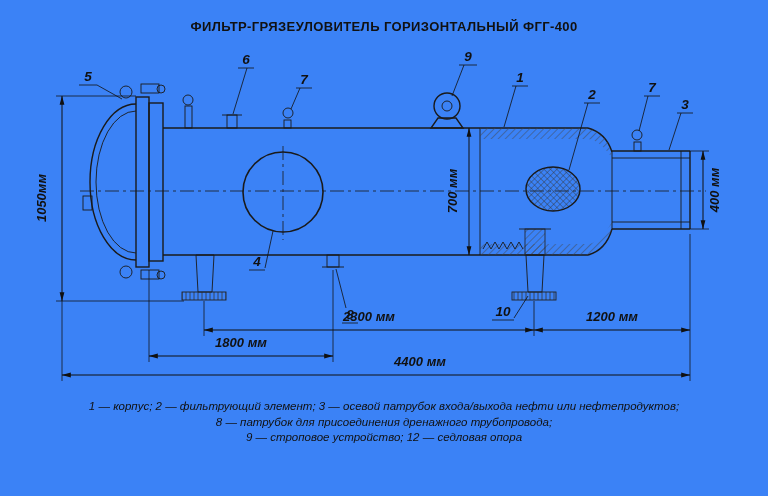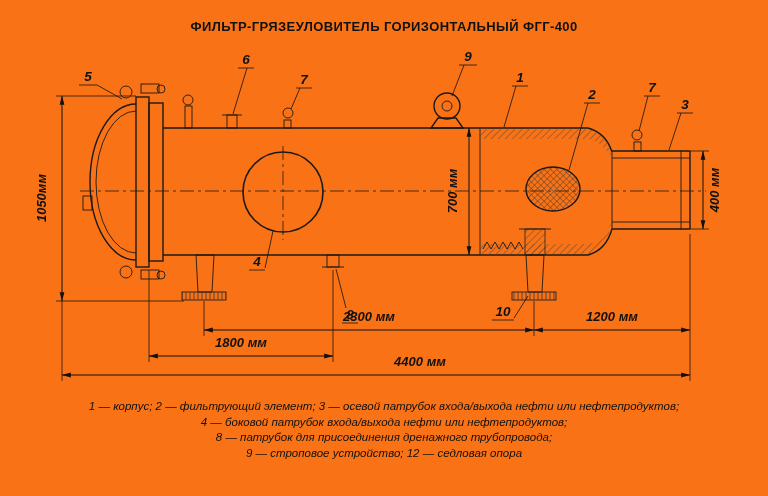--- a/index.html
+++ b/index.html
@@ -1,21 +1,21 @@
 <!DOCTYPE html>
 <html><head>
 <meta charset="utf-8">
 <style>
   * { margin: 0; padding: 0; box-sizing: border-box; }
   html, body { background: #ffffff; }
   .page {
     position: relative;
     width: 768px;
     height: 496px;
-    background: #f97316;
+    background: #3b82f6;
     font-family: "Liberation Sans", sans-serif;
     overflow: hidden;
     color: #111;
   }
   .title {
     position: absolute;
     top: 19px;
     left: 0;
     width: 100%;
     text-align: center;
@@ -267,18 +267,17 @@
       <g>
         <text class="callout-text" x="503" y="316" text-anchor="middle">10</text>
         <line class="leader" x1="492" y1="320" x2="514" y2="320"></line>
         <line class="leader" x1="514" y1="318" x2="528" y2="296"></line>
       </g>
     </g>
   </svg>
 
   <div class="legend">
     <div>1 — корпус; 2 — фильтрующий элемент; 3 — осевой патрубок входа/выхода нефти или нефтепродуктов;</div>
-    <div>4 — боковой патрубок входа/выхода нефти или нефтепродуктов;</div>
     <div>8 — патрубок для присоединения дренажного трубопровода;</div>
     <div>9 — строповое устройство; 12 — седловая опора</div>
   </div>
 
 </div>
 
 </body></html>

